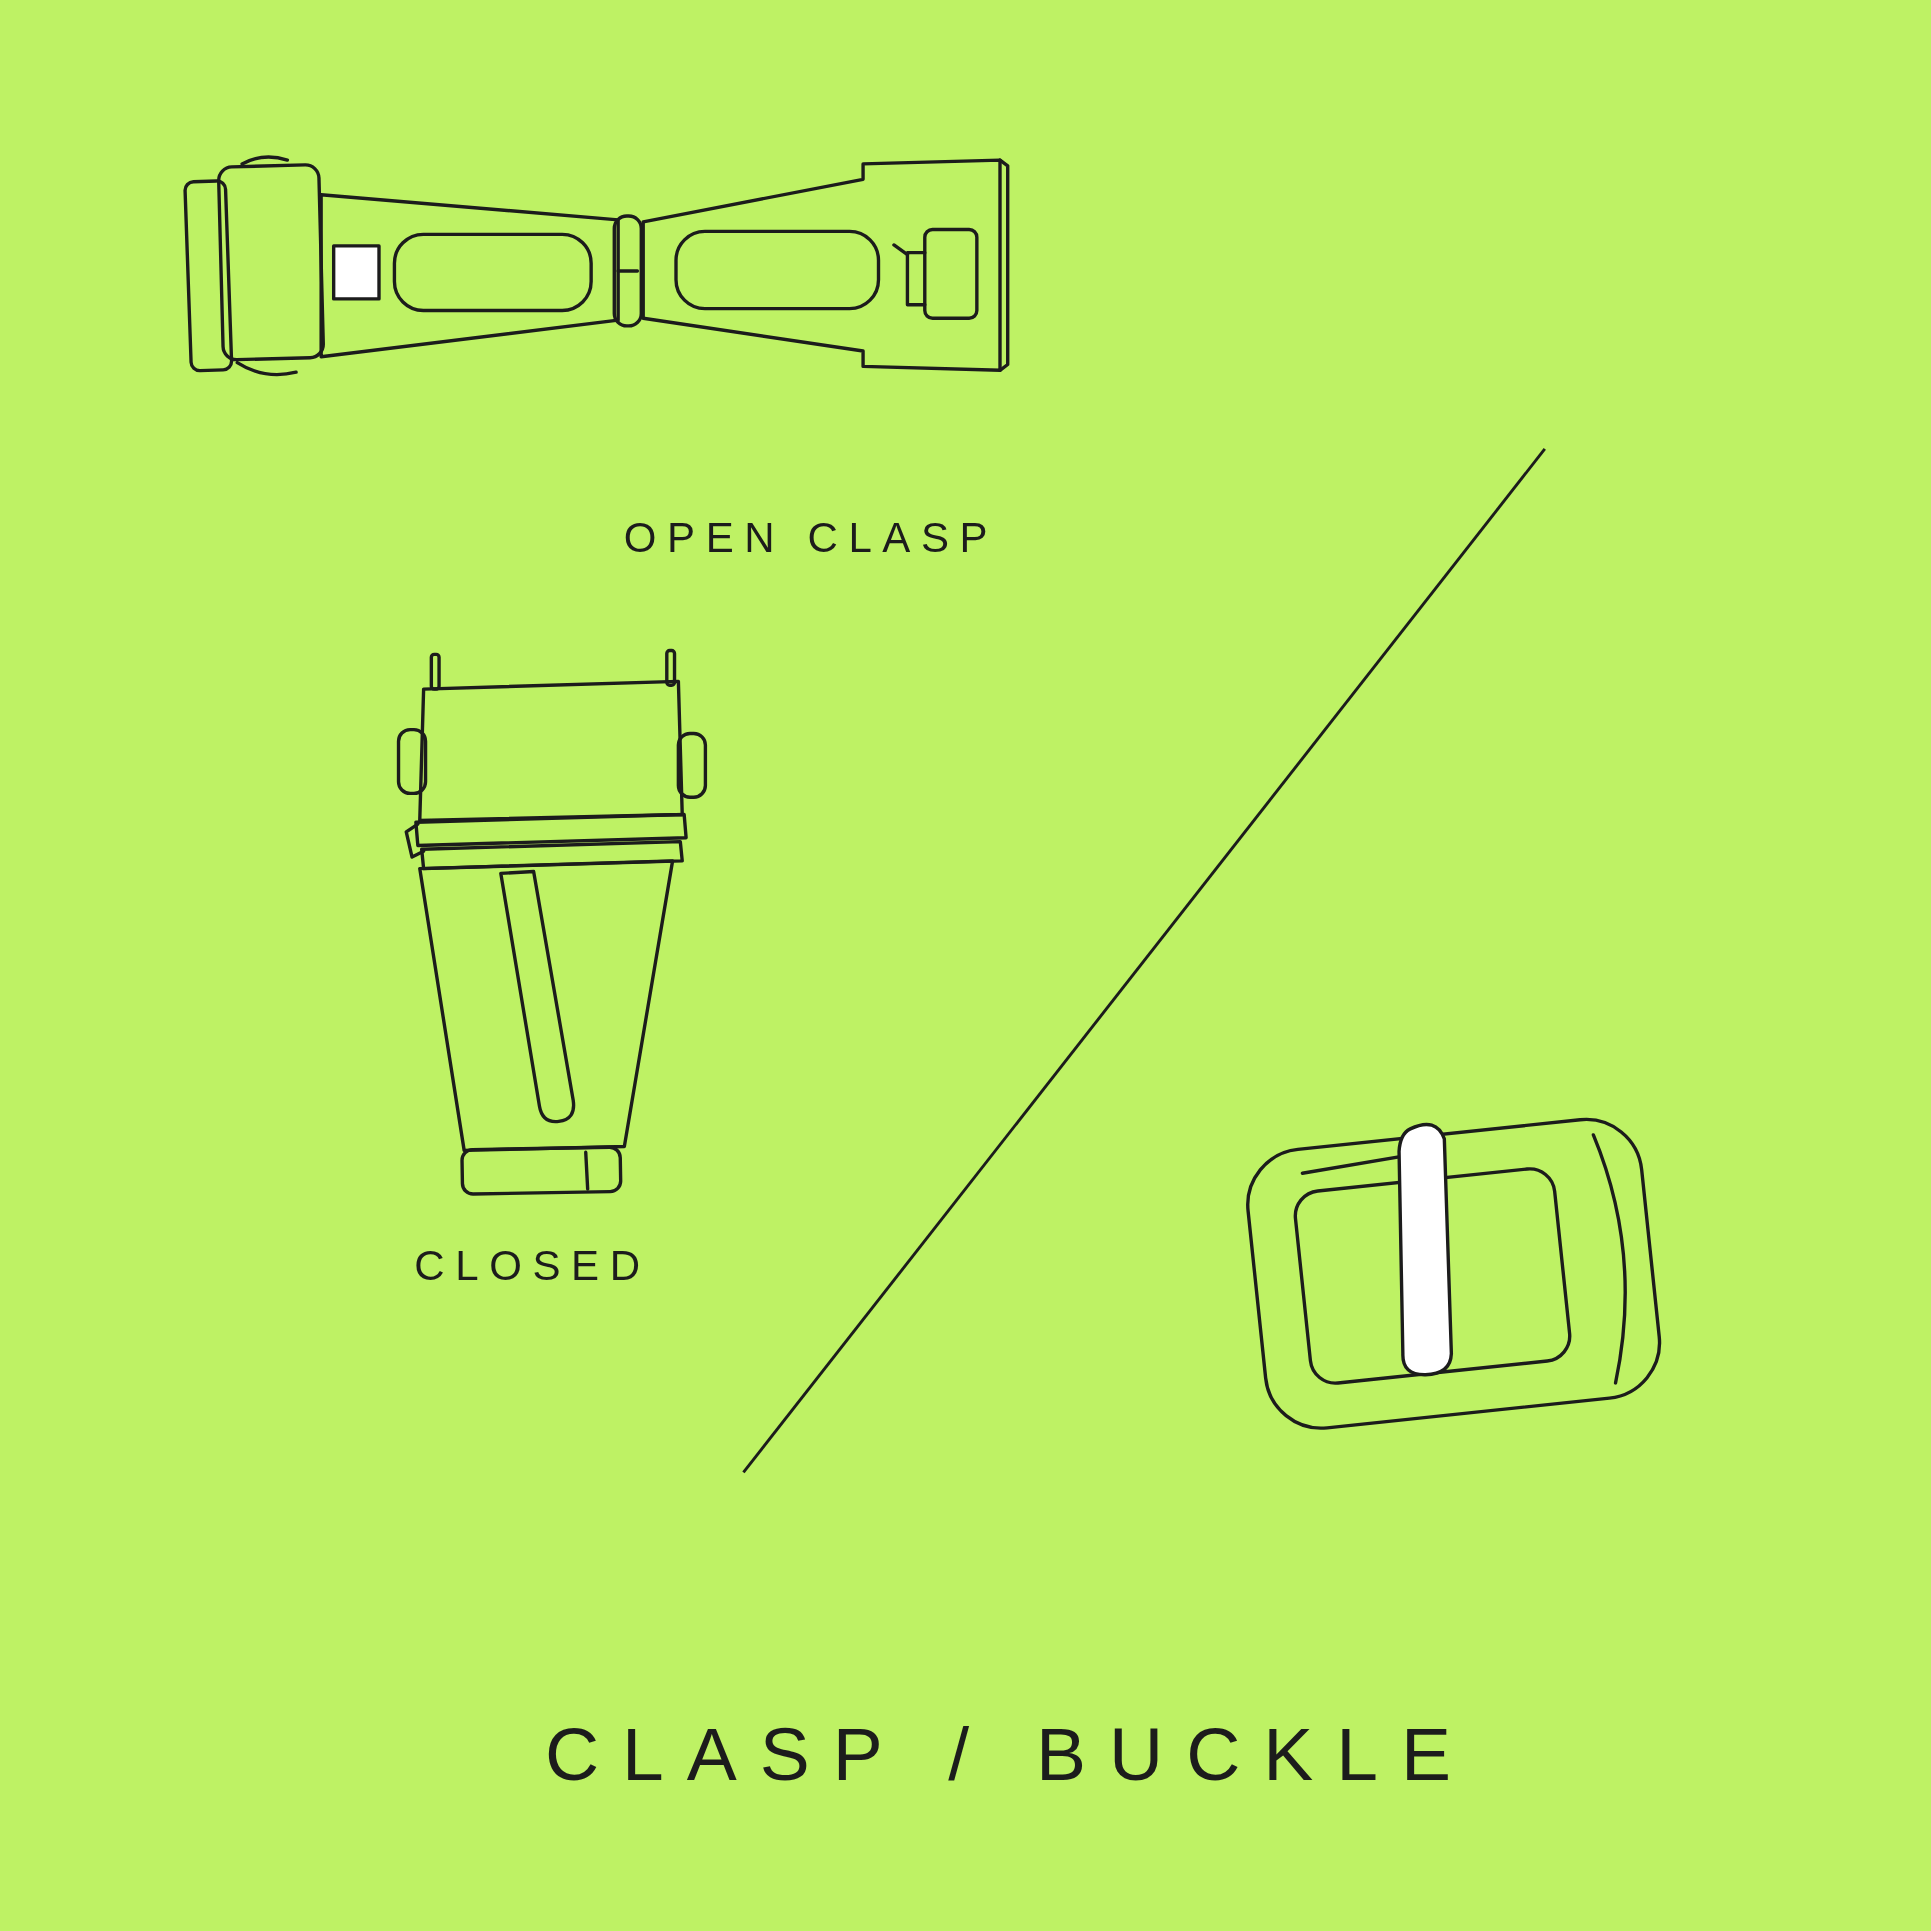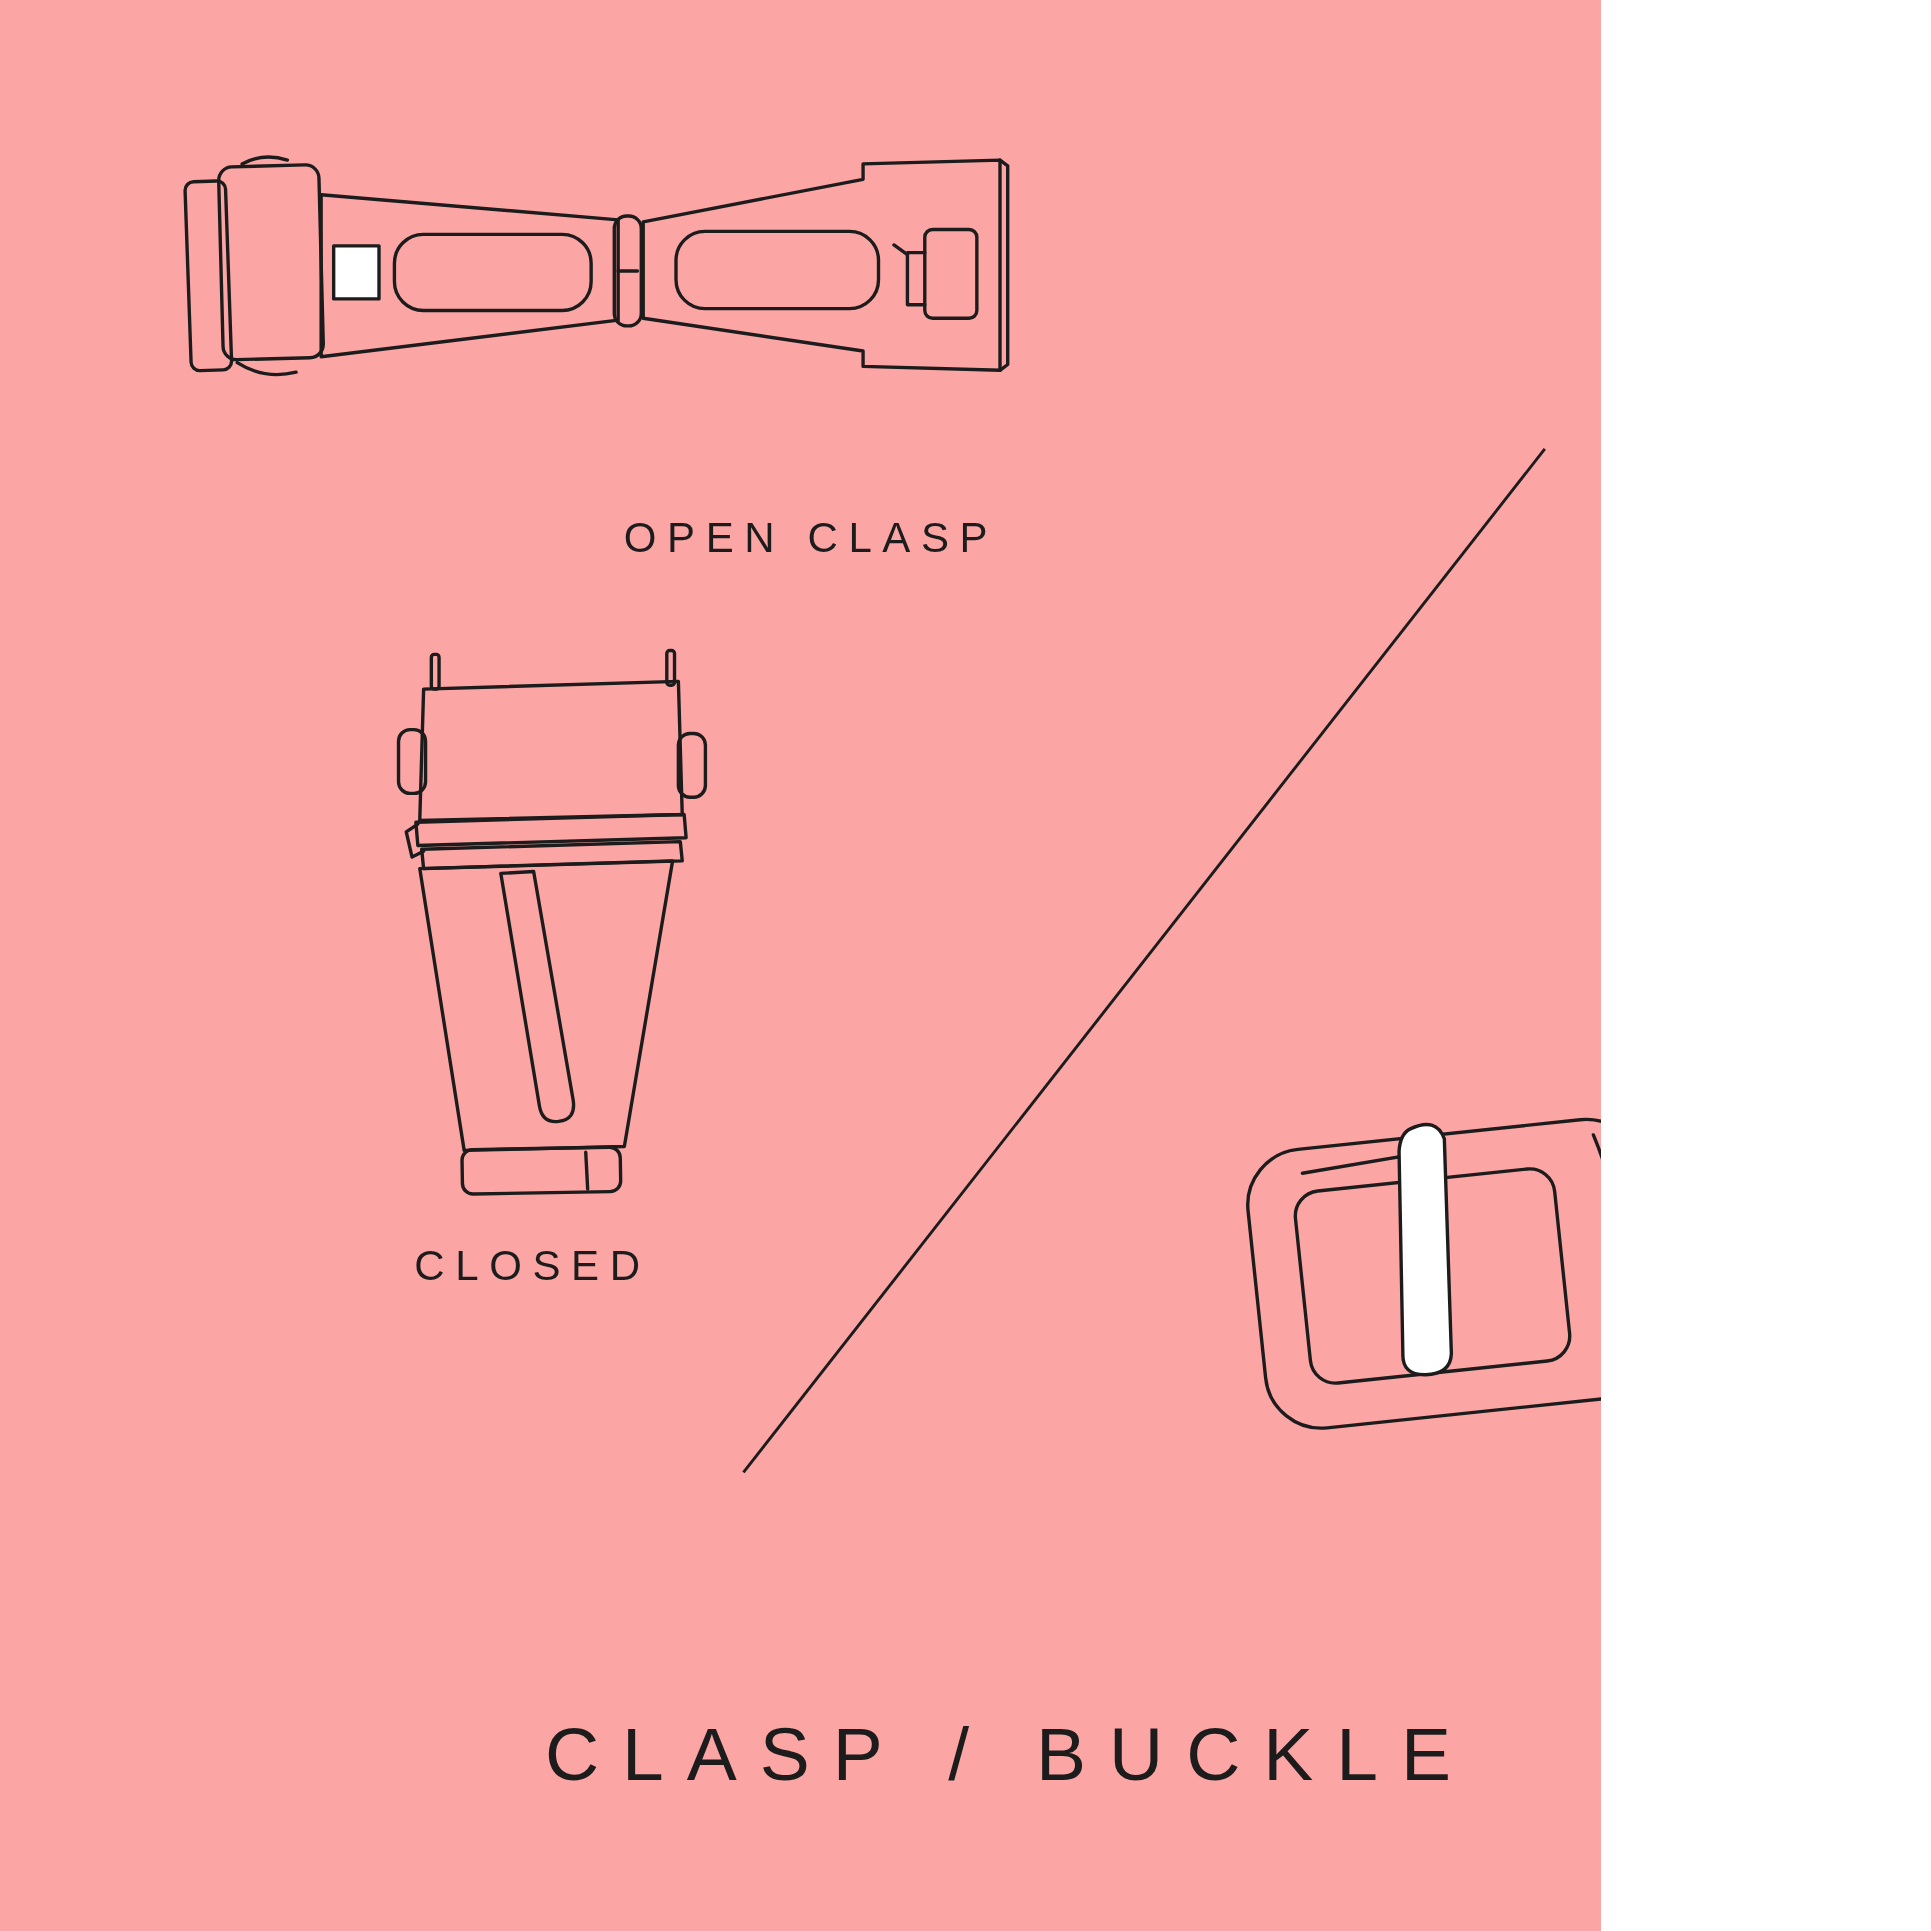--- a/index.html
+++ b/index.html
@@ -2,23 +2,23 @@
 <html><head>
 <meta charset="utf-8">
 <style>
   html, body {
     margin: 0;
     padding: 0;
     background: #ffffff;
   }
   .page {
     position: relative;
-    width: 1601px;
+    width: 1931px;
     height: 1931px;
-    background: #fca5a5;
+    background: #bef264;
     overflow: hidden;
     font-family: "Liberation Sans", sans-serif;
     color: #1c1c1c;
   }
   .illustration {
     position: absolute;
   }
   .illustration path,
   .illustration rect,
   .illustration line,

